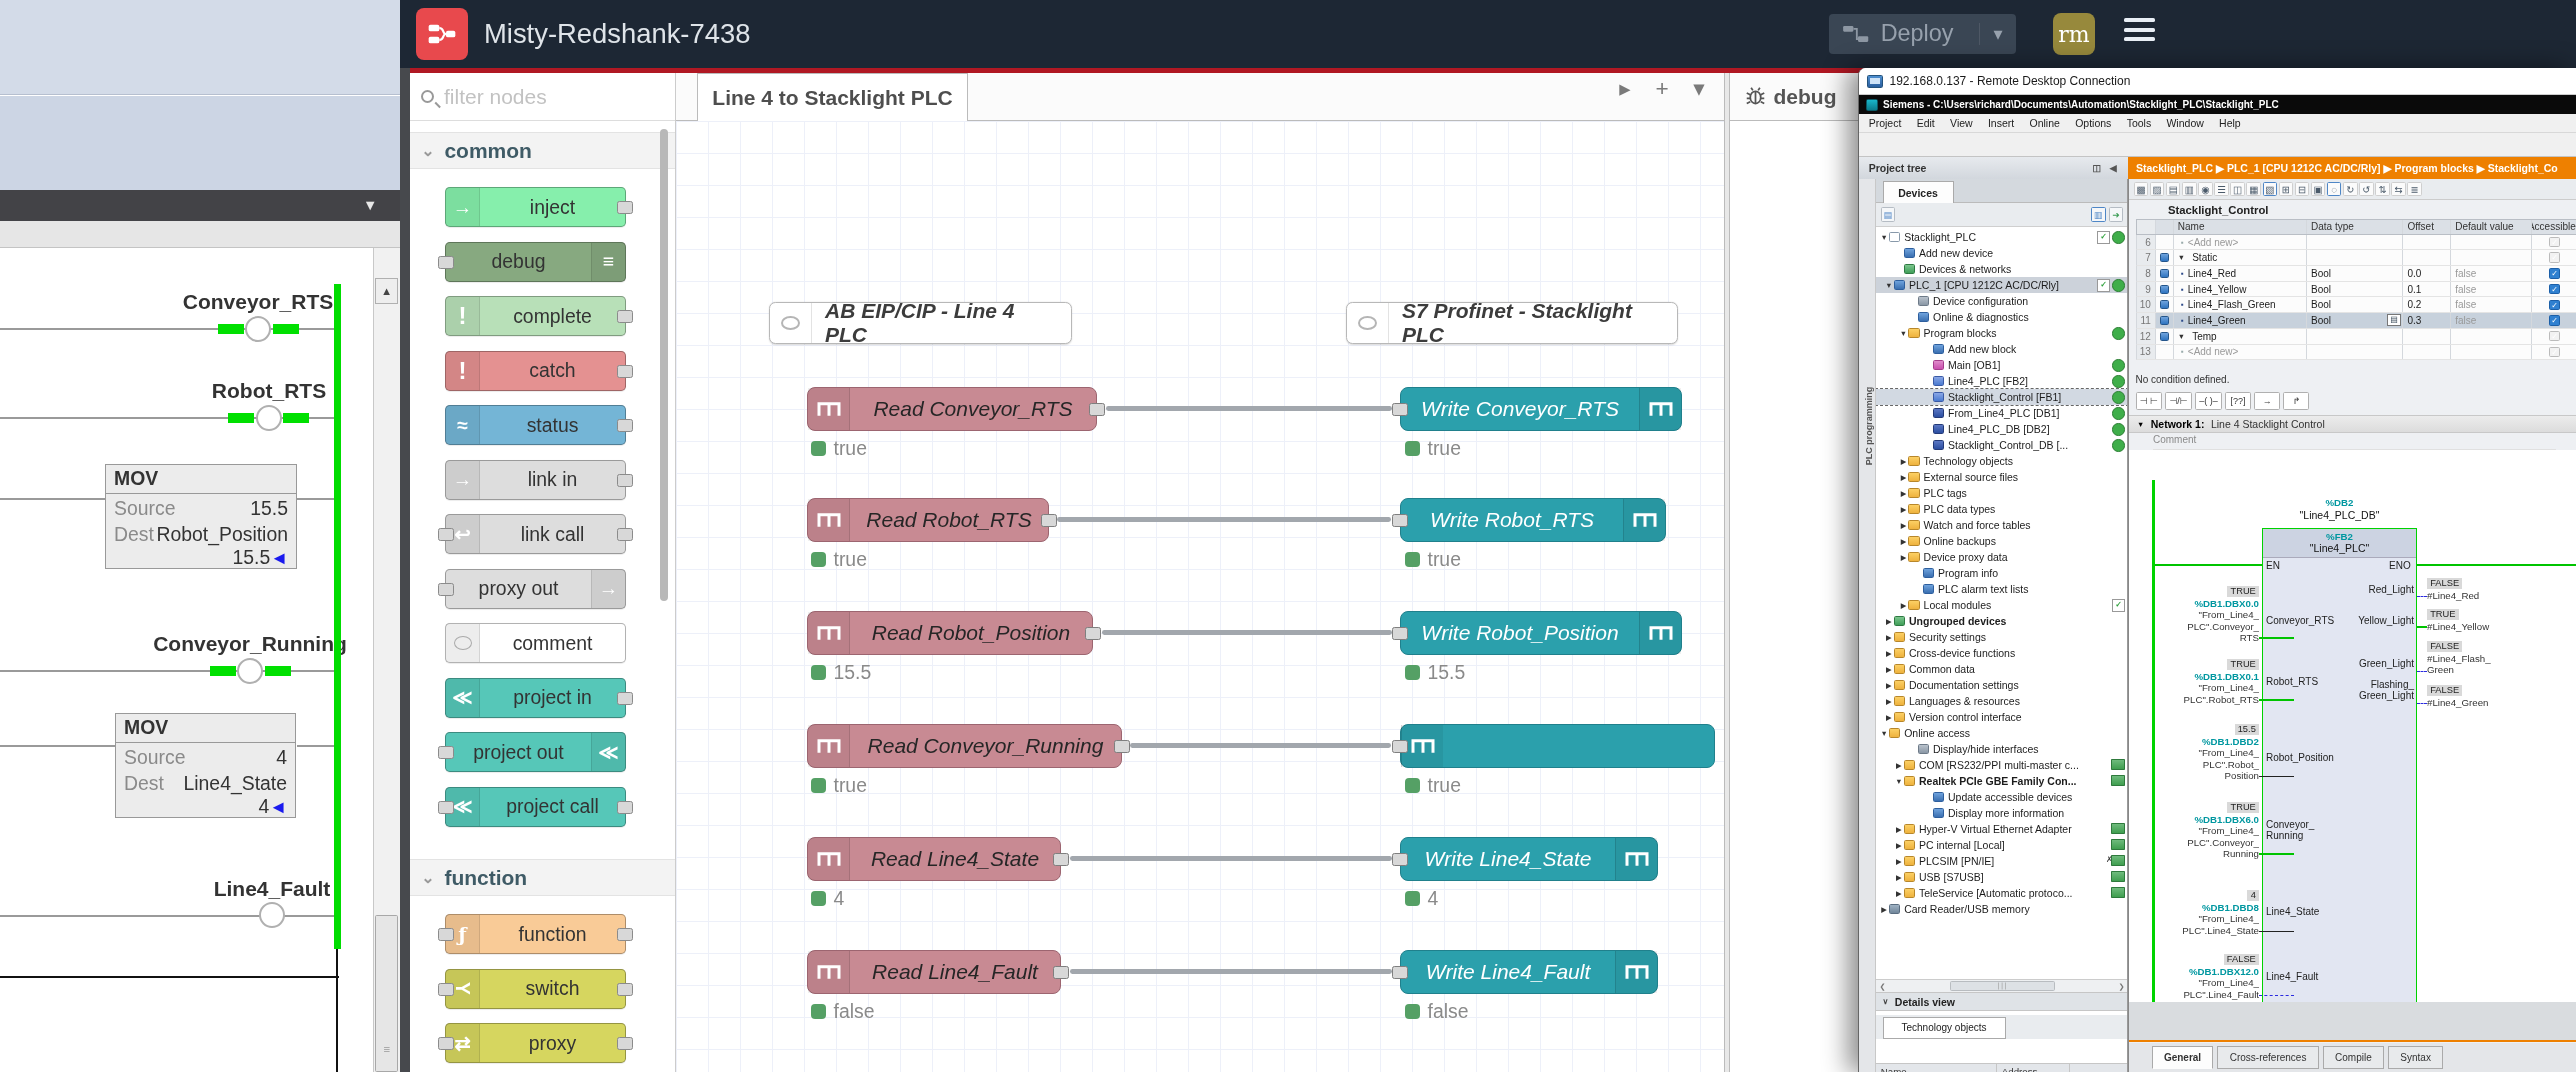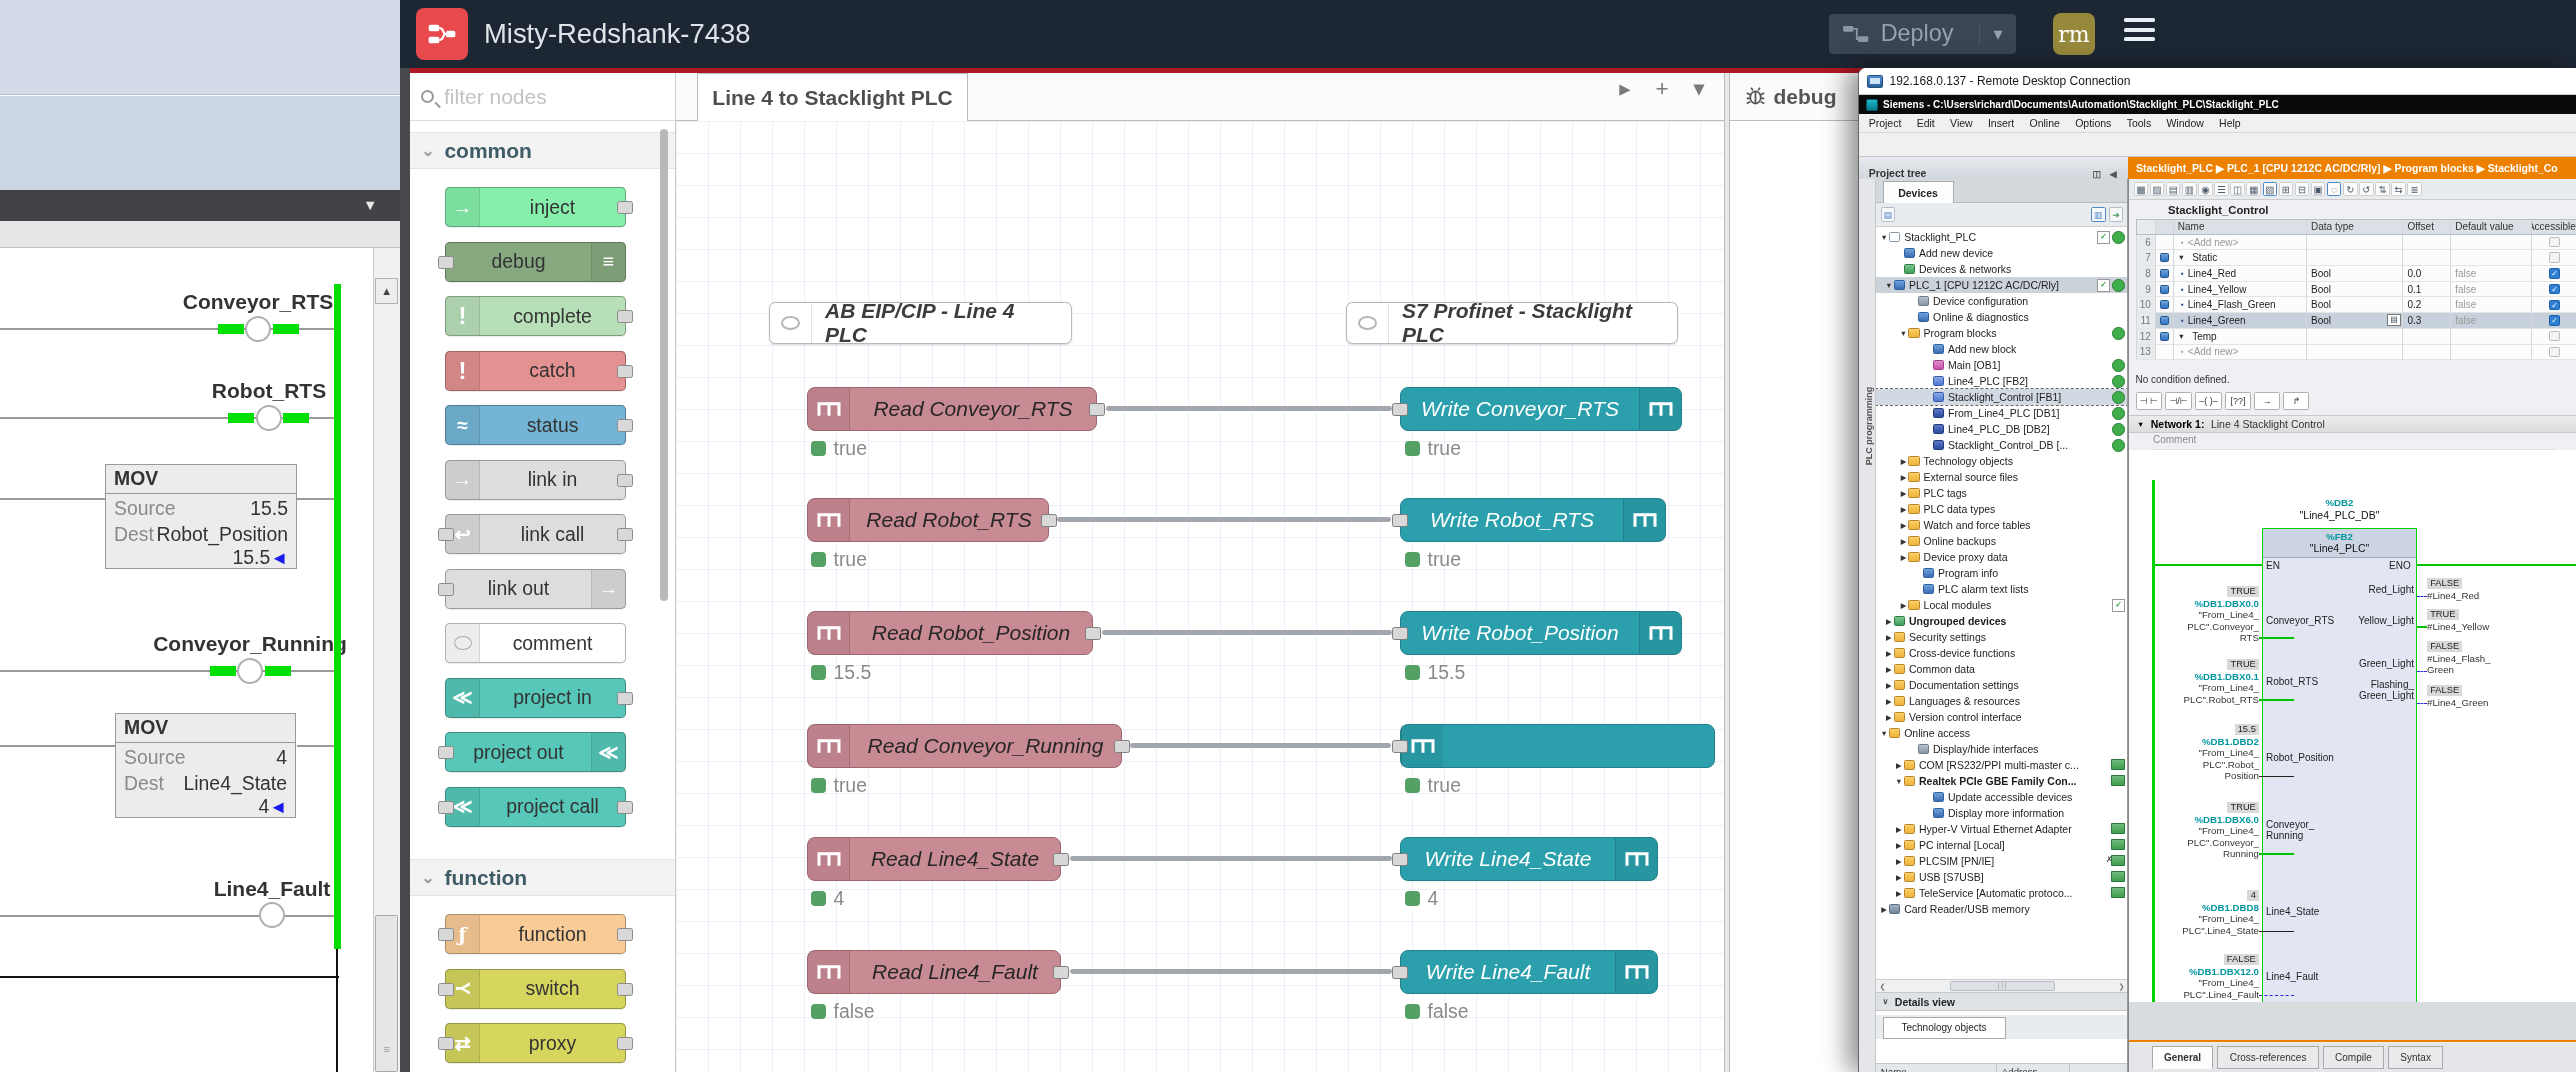--- a/index.html
+++ b/index.html
@@ -109,21 +109,21 @@
 
   
   #rdp { left:1858px; top:68px; width:718px; height:1005px; background:#ececec; box-shadow:-9.7px 0 26px rgba(0,0,0,0.45); border-left:0.8px solid #666; border-radius:7.3px 0 0 0; font-size:10.5px; }
   .rdp-title { left:0; top:0; width:718px; height:27.4px; background:#fff; border-bottom:0.8px solid #ccc; border-radius:7.3px 0 0 0; display:flex; align-items:center; font-size:12px; color:#1a1a1a; }
   .rdpicon { width:16px; height:13px; margin:0 6.5px 0 8px; background:linear-gradient(#4e8fd0,#2b5f9e); border:0.8px solid #23527c; border-radius:1.6px; position:relative; }
   .rdpicon::after { content:""; position:absolute; left:2.4px; top:2.4px; width:9.7px; height:5.6px; background:#cfe3f7; }
   .tia-title { left:0; top:27.4px; width:718px; height:18.5px; background:#0a0a0a; display:flex; align-items:center; color:#fff; font-weight:bold; font-size:10px; }
   .tialogo { width:12px; height:12px; margin:0 5.6px 0 6.5px; background:linear-gradient(#19b6c9,#0b7c8c); border:0.8px solid #0a5a66; border-radius:1.6px; }
   .tia-menu { left:0; top:46px; width:718px; height:18.5px; background:#f0f0f0; border-bottom:0.8px solid #d8d8d8; display:flex; align-items:center; gap:15.3px; padding-left:9.7px; color:#222; }
   .tia-toolbar { left:0; top:65px; width:718px; height:24px; background:#f0f0f0; border-bottom:0.8px solid #c4c4c4; display:flex; align-items:center; gap:2.4px; padding-left:4.8px; overflow:hidden; }
-  .bc-left { left:0; top:89px; width:269px; height:22.6px; background:linear-gradient(#e7eaee,#d2d7dd); border-bottom:1.6px solid #ee8000; display:flex; align-items:flex-end; font-weight:bold; color:#333; padding-left:9.7px; }
+  .bc-left { left:0; top:89px; width:269px; height:22.6px; background:linear-gradient(#e7eaee,#d2d7dd); border-bottom:1.6px solid #ee8000; display:flex; align-items:center; font-weight:bold; color:#333; padding-left:9.7px; }
   .bc-left .bcic { margin-left:auto; margin-right:8px; color:#555; font-size:9px; letter-spacing:3.2px; }
   .bc-orange { left:269px; top:89px; width:449px; height:22.6px; background:#ee8000; color:#fff; font-weight:bold; display:flex; align-items:center; padding-left:8px; white-space:nowrap; overflow:hidden; }
   .vstrip { left:0; top:111px; width:17px; height:894px; background:#e4e6e9; border-right:0.8px solid #c8c8c8; }
   .vstrip span { position:absolute; top:242px; left:-51px; transform:rotate(-90deg); transform-origin:center; display:block; width:121px; font-size:9px; font-weight:bold; color:#555; text-align:center; }
 
   
   #ptree { left:17px; top:111px; width:252px; height:894px; background:#fff; border-right:0.8px solid #999; overflow:hidden; }
   .devrow { left:0; top:0; width:252px; height:24px; background:#d4d9de; border-bottom:0.8px solid #bbb; }
   .devtab { position:absolute; left:6.5px; top:2.4px; width:71px; height:22px; background:#fdfdfd; border:0.8px solid #aaa; border-bottom:none; display:flex; align-items:center; justify-content:center; font-weight:bold; color:#222; }
   .minibar { left:0; top:24px; width:252px; height:24px; background:#e9ecef; border-bottom:0.8px solid #cfcfcf; display:flex; align-items:center; padding:0 4.8px; }
@@ -374,21 +374,21 @@
       <span class="pp pp-out"></span>
     </div>
       <div class="pitem" data-side="left" data-ports="both" data-icon="arrowret" style="background: rgb(221, 221, 221);">
       <span class="picon"></span>
       <span class="plabel">link call</span>
       <span class="pp pp-in"></span>
       <span class="pp pp-out"></span>
     </div>
       <div class="pitem" data-side="right" data-ports="in" data-icon="arrowout" style="background: rgb(221, 221, 221);">
       <span class="picon"></span>
-      <span class="plabel">link out</span>
+      <span class="plabel">proxy out</span>
       <span class="pp pp-in"></span>
 
     </div>
       <div class="pitem" data-side="left" data-ports="none" data-icon="bubble" style="background: rgb(255, 255, 255);">
       <span class="picon"></span>
       <span class="plabel">comment</span>
 
     </div>
       <div class="pitem" data-side="left" data-ports="out" data-icon="project" style="background: rgb(86, 199, 184);">
       <span class="picon"></span>

